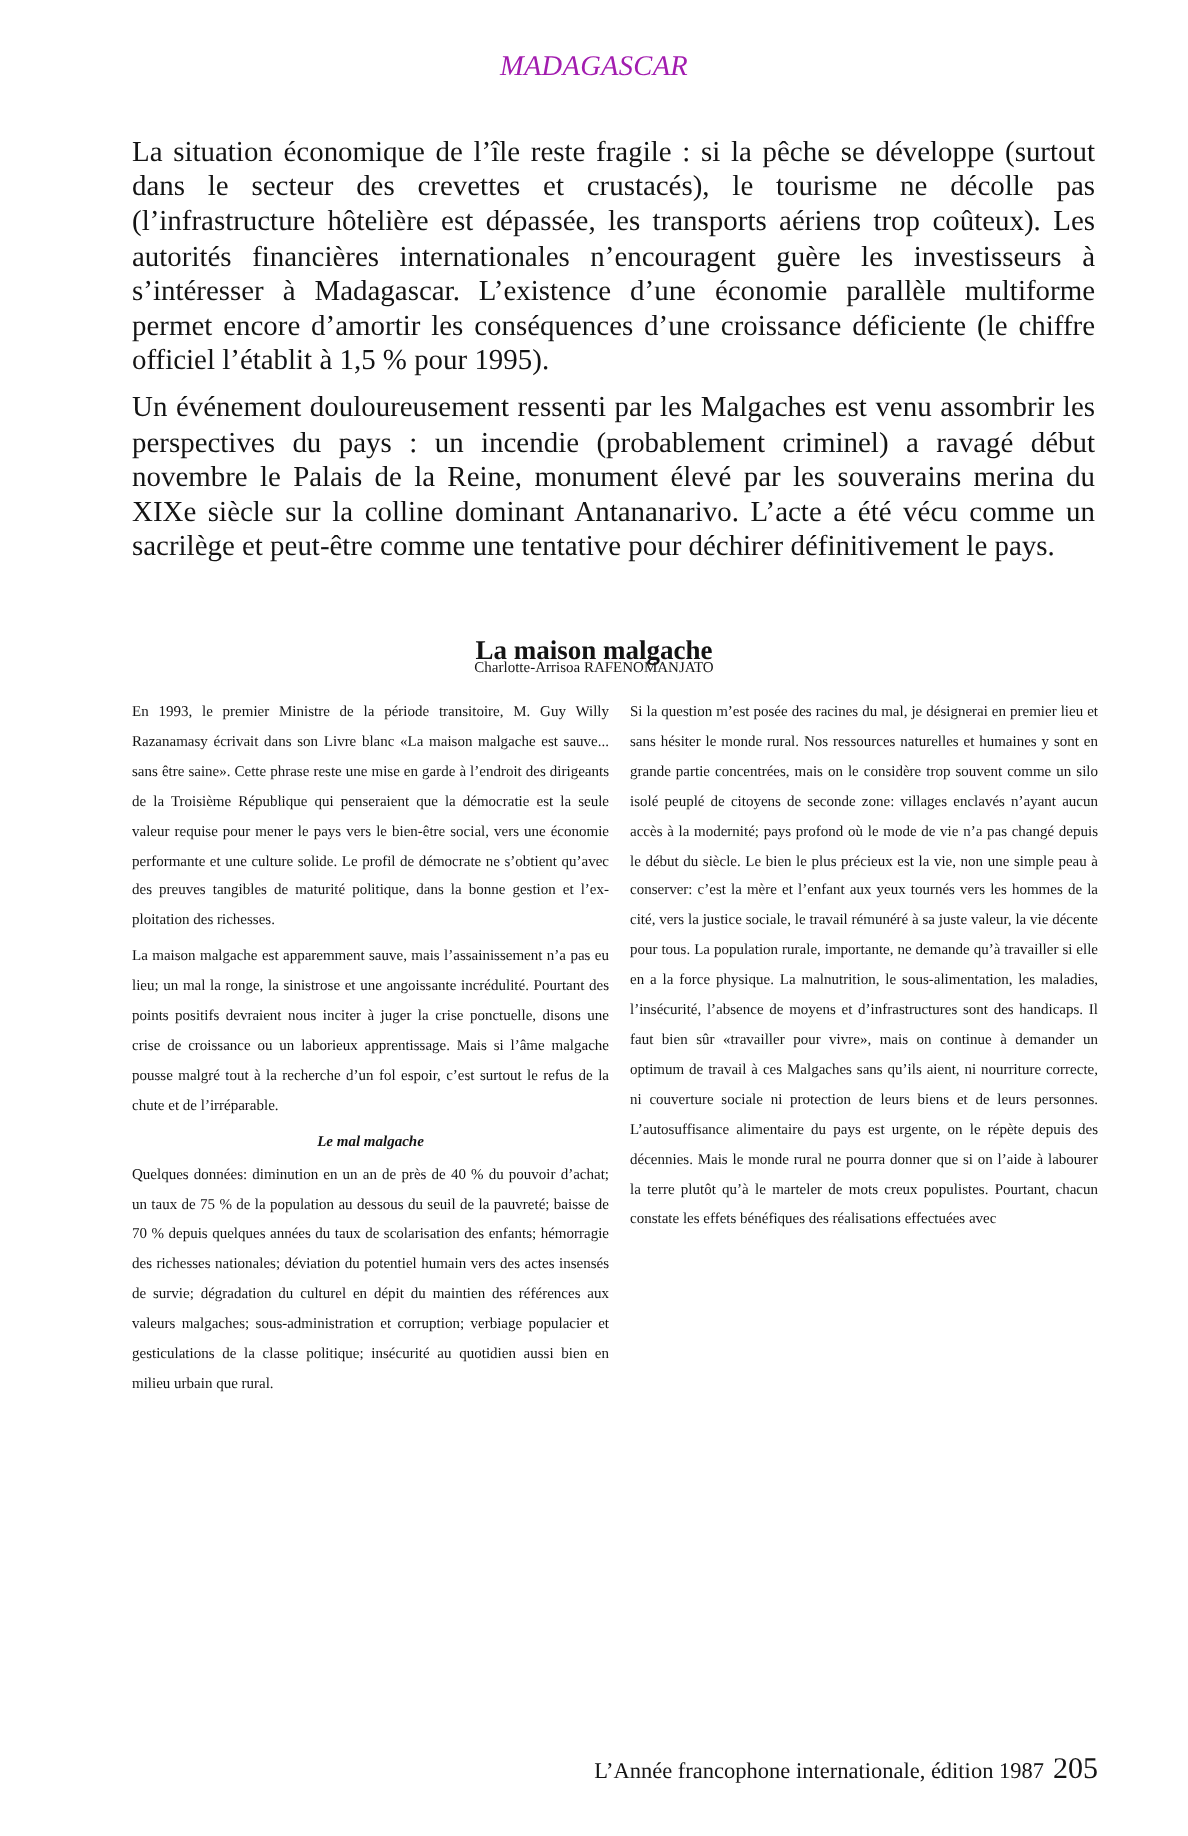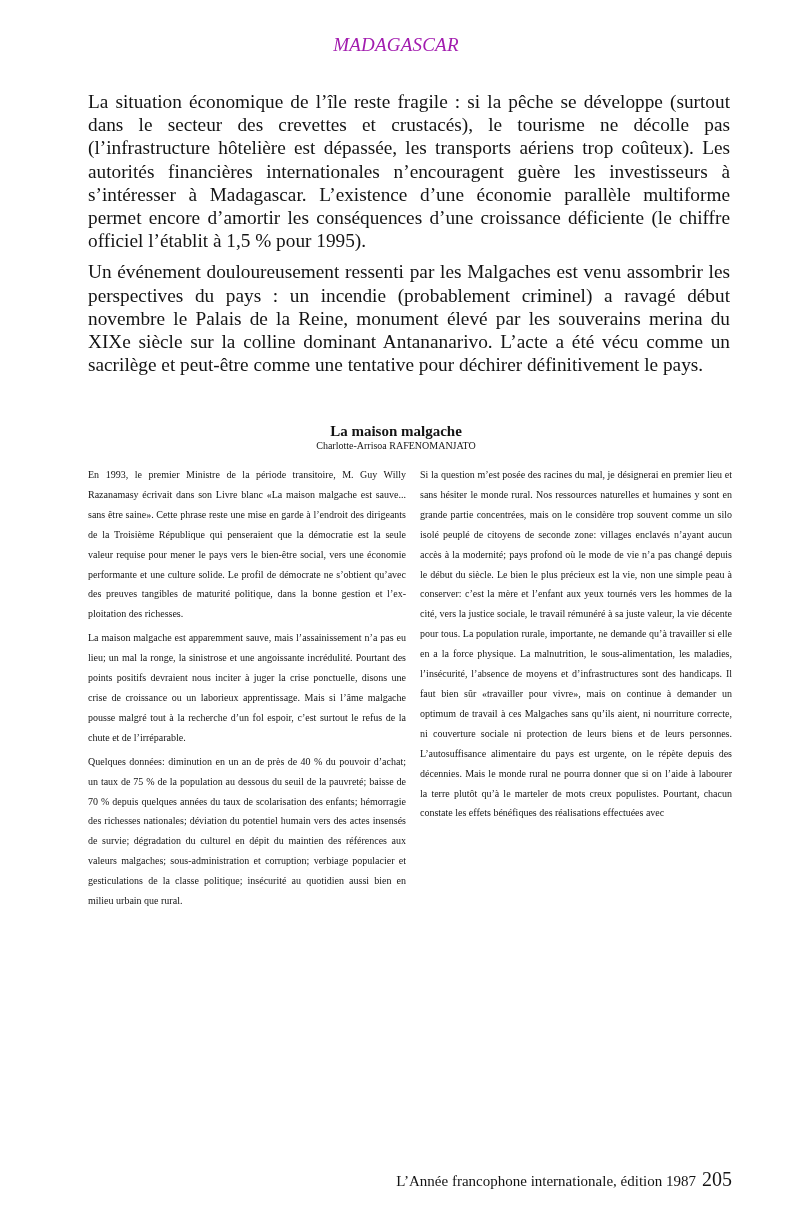--- a/index.html
+++ b/index.html
@@ -15,21 +15,21 @@
     }
     .intro {
       position: absolute; left: 88px; top: 90px; width: 642px;
       font-family: "Liberation Serif", serif;
       font-size: 19.3px; line-height: 23.2px; text-align: justify;
       hyphens: manual;
     }
     .intro p { margin: 0 0 8px 0; }
     .article-title {
       position: absolute; top: 423px; left: 0; width: 792px; text-align: center;
-      font-family: "Liberation Serif", serif; font-weight: bold; font-size: 15px;
+      font-family: "Liberation Serif", serif; font-weight: bold; font-size: 18px;
     }
     .article-author {
       position: absolute; top: 440px; left: 0; width: 792px; text-align: center;
       font-family: "Liberation Serif", serif; font-size: 10px;
     }
     .col {
       position: absolute; top: 465px; width: 318px;
       font-family: Liberation Serif, serif;
       font-size: 10px; line-height: 19.9px; text-align: justify;
     }
@@ -56,20 +56,21 @@
   <p>La situation économique de l’île reste fragile : si la pêche se développe (surtout dans le secteur des crevettes et crustacés), le tourisme ne décolle pas (l’infrastructure hôtelière est dépassée, les transports aériens trop coû­teux). Les autorités financières internationales n’encouragent guère les in­vestisseurs à s’intéresser à Madagascar. L’existence d’une économie paral­lèle multiforme permet encore d’amortir les conséquences d’une croissance déficiente (le chiffre officiel l’établit à 1,5 % pour 1995).</p>
   <p>Un événement douloureusement ressenti par les Malgaches est venu as­sombrir les perspectives du pays : un incendie (probablement criminel) a ravagé début novembre le Palais de la Reine, monument élevé par les sou­verains merina du XIXe siècle sur la colline dominant Antananarivo. L’acte a été vécu comme un sacrilège et peut-être comme une tentative pour dé­chirer définitivement le pays.</p>
 </div>
 
 <div class="article-title">La maison malgache</div>
 <div class="article-author">Charlotte-Arrisoa RAFENOMANJATO</div>
 
 <div class="col col-left">
   <p>En 1993, le premier Ministre de la période transitoire, M. Guy Willy Razanamasy écri­vait dans son Livre blanc «La maison malga­che est sauve... sans être saine». Cette phrase reste une mise en garde à l’endroit des diri­geants de la Troisième République qui pen­seraient que la démocratie est la seule valeur requise pour mener le pays vers le bien-être social, vers une économie performante et une culture solide. Le profil de démocrate ne s’ob­tient qu’avec des preuves tangibles de matu­rité politique, dans la bonne gestion et l’ex­ploitation des richesses.</p>
   <p>La maison malgache est apparemment sauve, mais l’assainissement n’a pas eu lieu; un mal la ronge, la sinistrose et une an­goissante incrédulité. Pourtant des points positifs devraient nous inciter à juger la crise ponctuelle, disons une crise de crois­sance ou un laborieux apprentissage. Mais si l’âme malgache pousse malgré tout à la recherche d’un fol espoir, c’est surtout le refus de la chute et de l’irréparable.</p>
+  <div class="subhead">Le mal malgache</div>
   <p>Quelques données: diminution en un an de près de 40 % du pouvoir d’achat; un taux de 75 % de la population au dessous du seuil de la pauvreté; baisse de 70 % de­puis quelques années du taux de scolarisa­tion des enfants; hémorragie des richesses nationales; déviation du potentiel humain vers des actes insensés de survie; dégrada­tion du culturel en dépit du maintien des références aux valeurs malgaches; sous-ad­ministration et corruption; verbiage popu­lacier et gesticulations de la classe politi­que; insécurité au quotidien aussi bien en milieu urbain que rural.</p>
 </div>
 
 <div class="col col-right">
   <p>Si la question m’est posée des racines du mal, je désignerai en premier lieu et sans hésiter le monde rural. Nos ressources na­turelles et humaines y sont en grande par­tie concentrées, mais on le considère trop souvent comme un silo isolé peuplé de ci­toyens de seconde zone: villages enclavés n’ayant aucun accès à la modernité; pays profond où le mode de vie n’a pas changé depuis le début du siècle. Le bien le plus précieux est la vie, non une simple peau à conserver: c’est la mère et l’enfant aux yeux tournés vers les hommes de la cité, vers la justice sociale, le travail rémunéré à sa juste valeur, la vie décente pour tous. La popula­tion rurale, importante, ne demande qu’à travailler si elle en a la force physique. La malnutrition, le sous-alimentation, les ma­ladies, l’insécurité, l’absence de moyens et d’infrastructures sont des handicaps. Il faut bien sûr «travailler pour vivre», mais on continue à demander un optimum de tra­vail à ces Malgaches sans qu’ils aient, ni nourriture correcte, ni couverture sociale ni protection de leurs biens et de leurs person­nes. L’autosuffisance alimentaire du pays est urgente, on le répète depuis des décen­nies. Mais le monde rural ne pourra don­ner que si on l’aide à labourer la terre plu­tôt qu’à le marteler de mots creux popu­listes. Pourtant, chacun constate les effets bénéfiques des réalisations effectuées avec</p>
 </div>
 
 <div class="footer">
   <span>L’Année francophone internationale, édition 1987</span><span class="page-num">205</span>
 </div>

